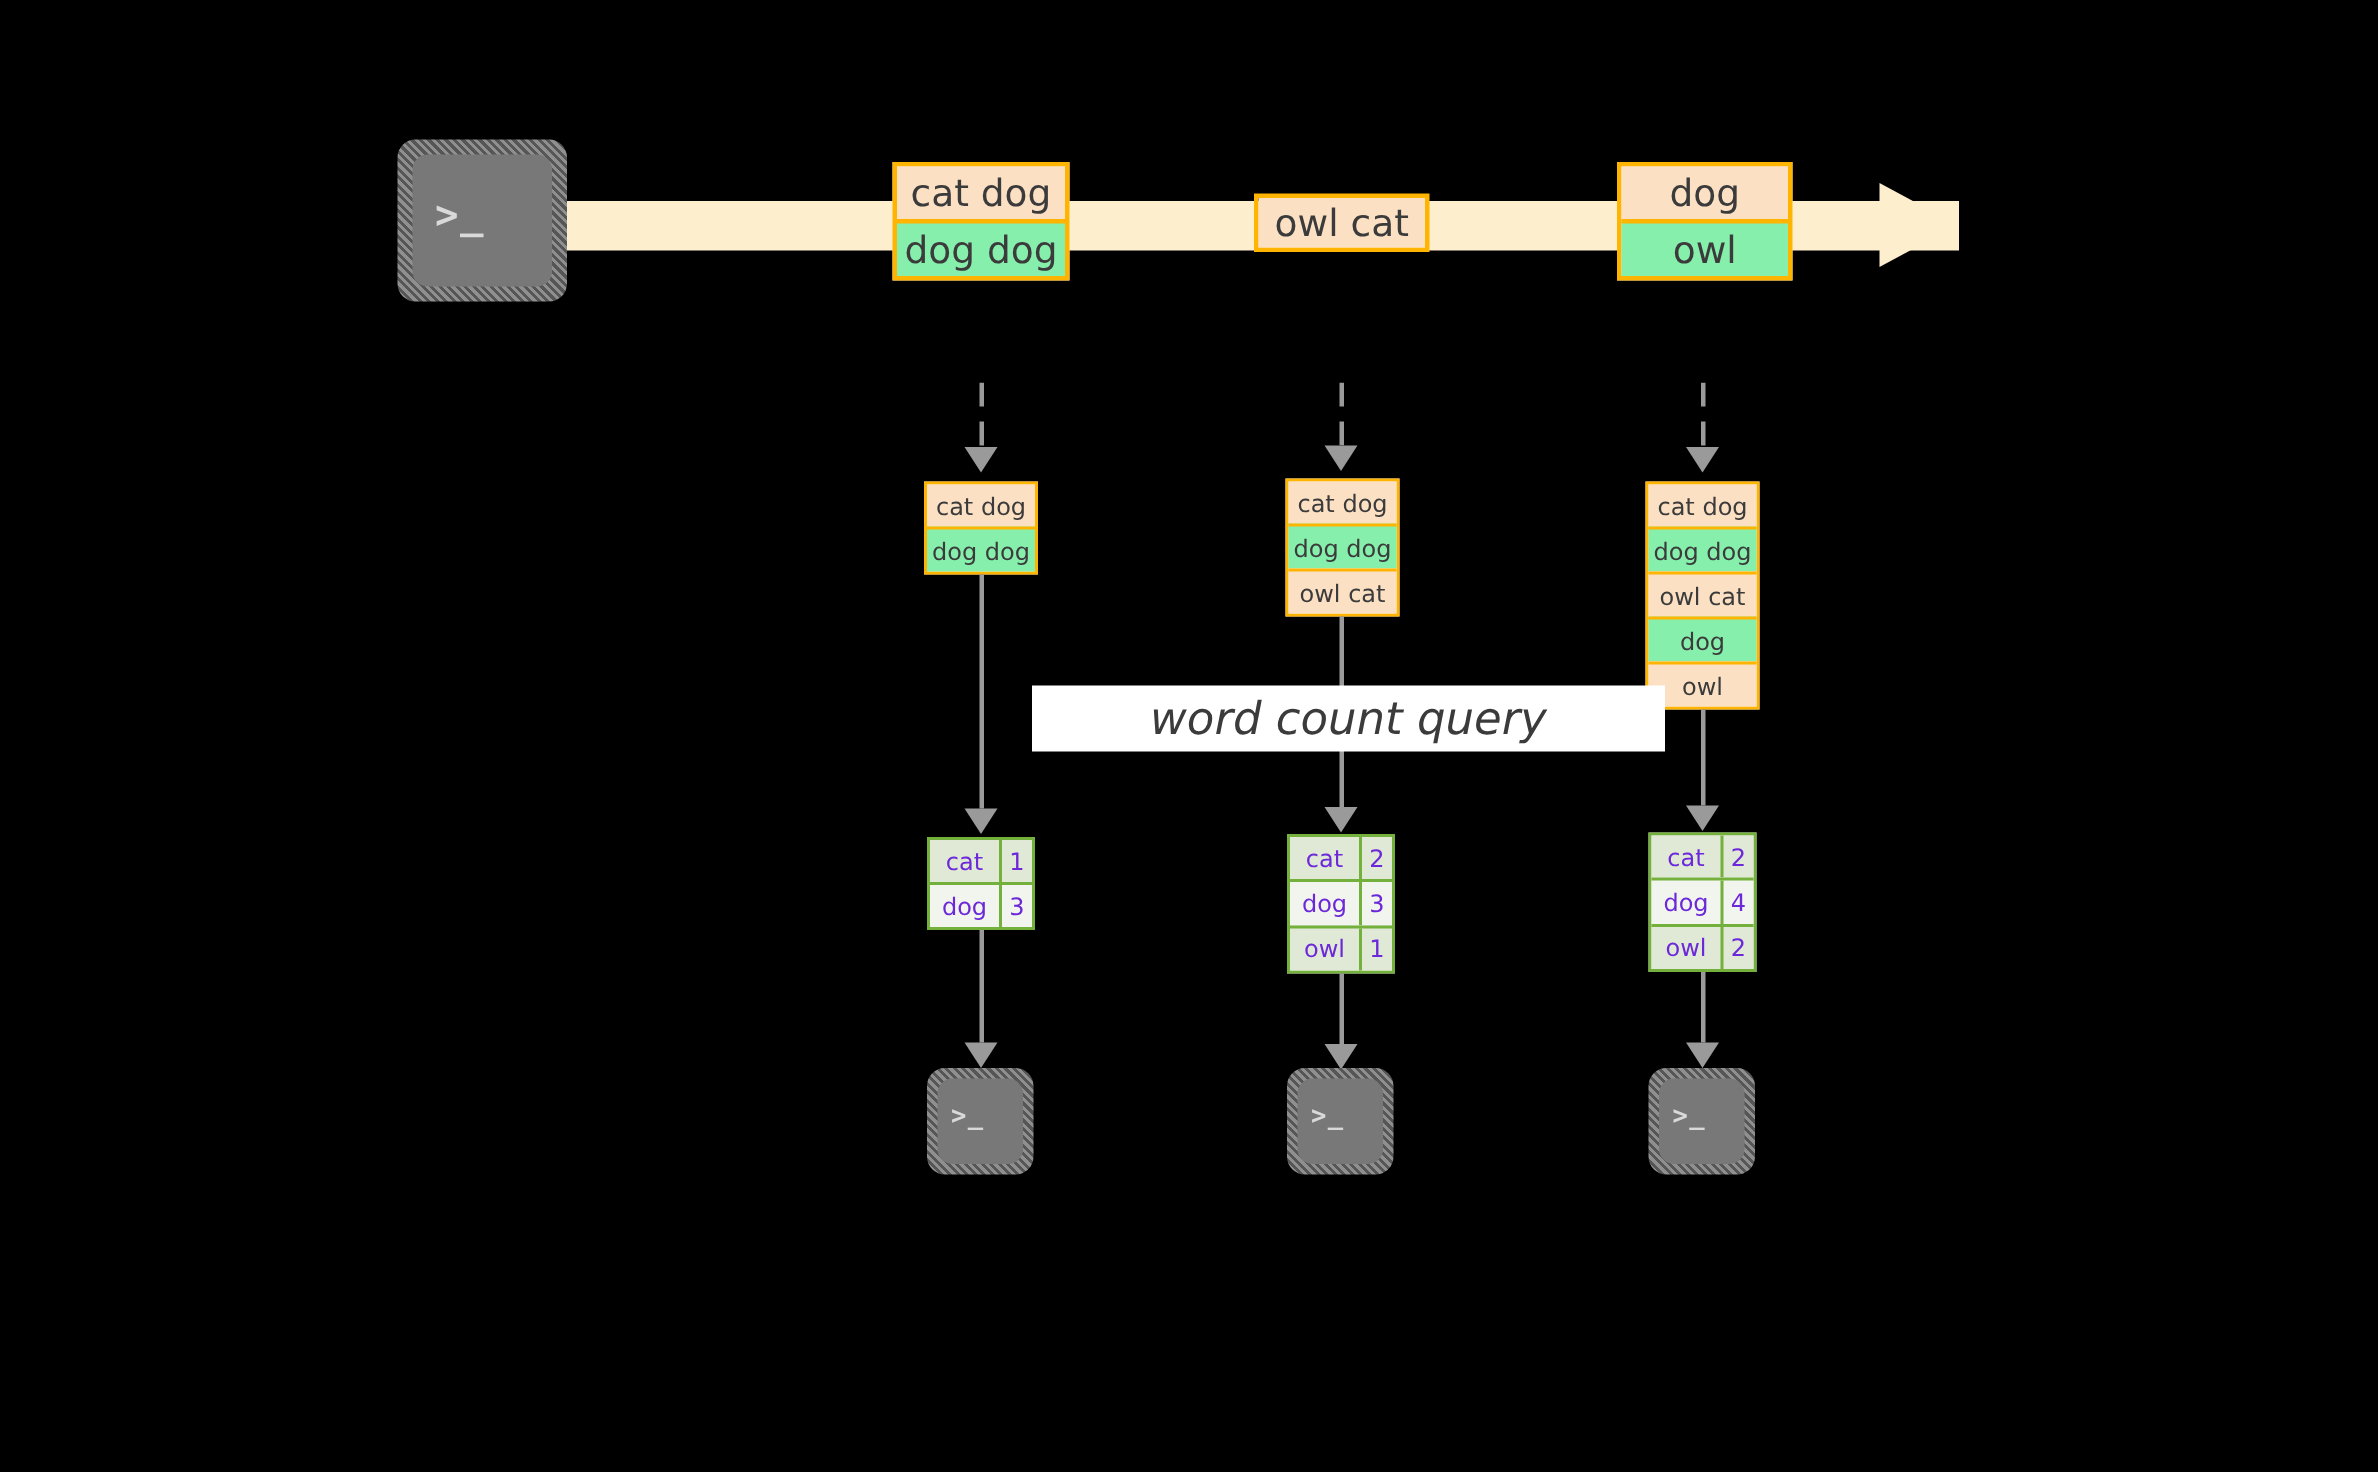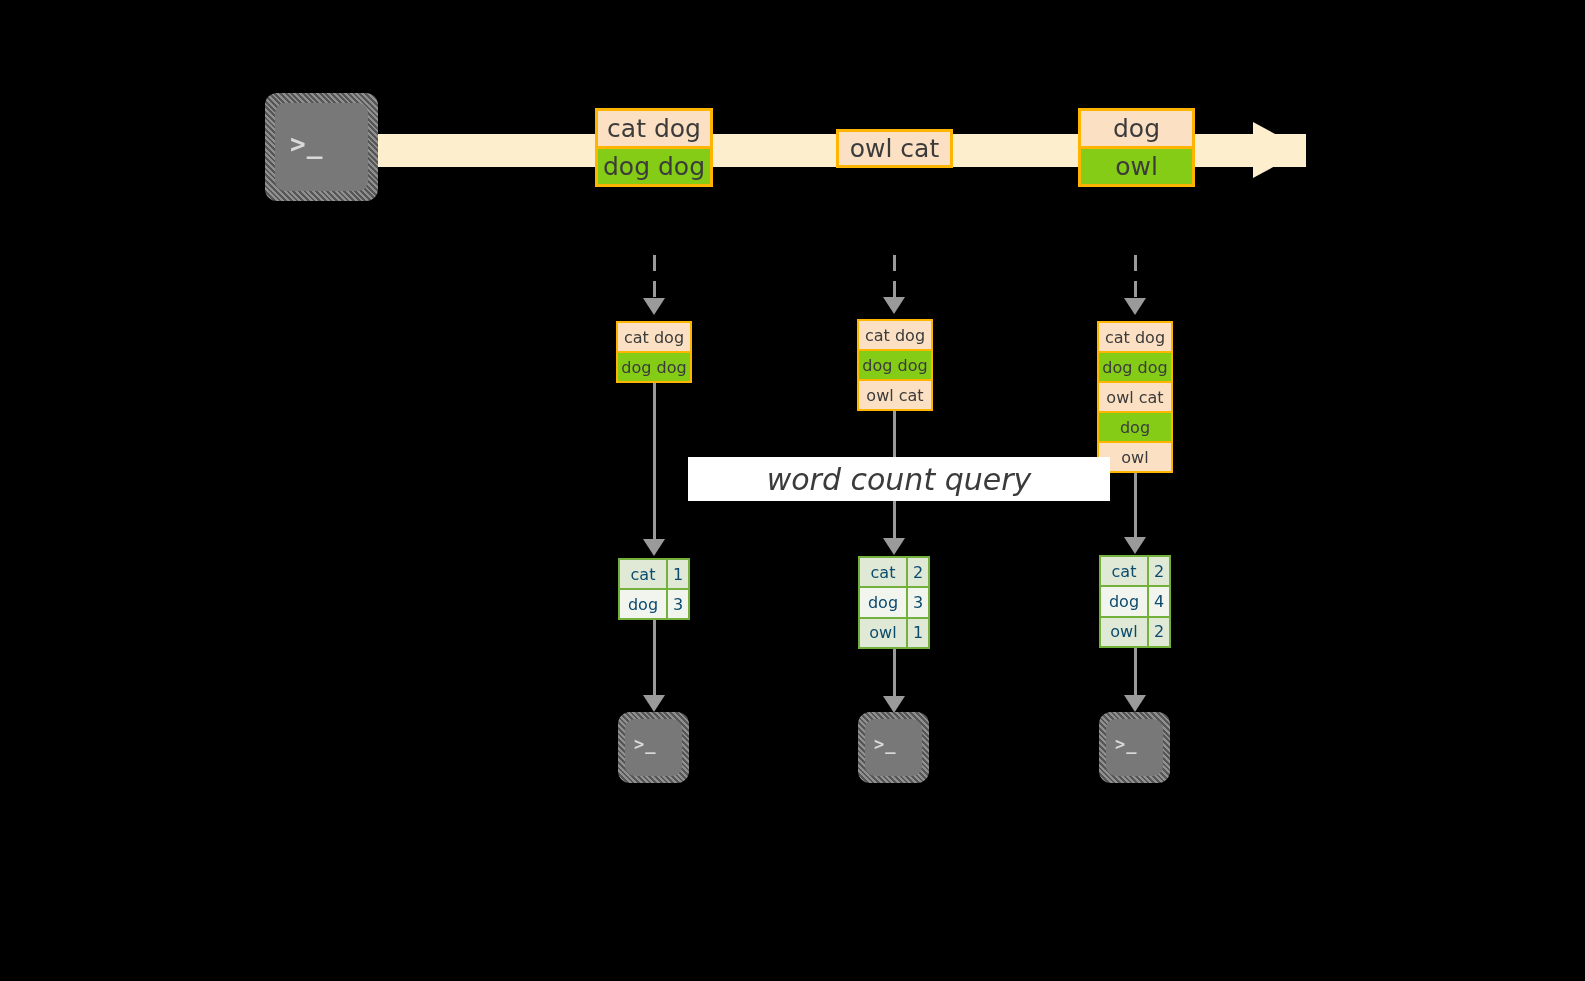--- a/index.html
+++ b/index.html
@@ -76,21 +76,21 @@
     align-items: center;
     justify-content: center;
     color: #3b3b3b;
     white-space: nowrap;
     box-sizing: border-box;
   }
   .ebox .row + .row {
     border-top: 3px solid #ffb400;
   }
   .ebox .row.dark  { background: #fbe0c4; }
-  .ebox .row.light { background: #84cc16; }
+  .ebox .row.light { background: #86efac; }
 
   
   .ebox.big .row { font-size: 25px; }
   
   .ebox.small { border-width: 2px; }
   .ebox.small .row { font-size: 16px; }
   .ebox.small .row + .row { border-top-width: 2px; }
 
   
   .gbox {
@@ -109,21 +109,21 @@
   .gbox .grow + .grow {
     border-top: 2px solid #74b03c;
   }
   .gbox .grow.dark  { background: #dfe9d5; }
   .gbox .grow.light { background: #f1f5ed; }
   .gbox .gc {
     display: flex;
     align-items: center;
     justify-content: center;
     font-size: 16px;
-    color: #0c4a6e;
+    color: #6d28d9;
     box-sizing: border-box;
     white-space: nowrap;
   }
   .gbox .gc.word  { width: 46px; }
   .gbox .gc.count {
     flex: 1 1 auto;
     border-left: 2px solid #74b03c;
   }
 
   

